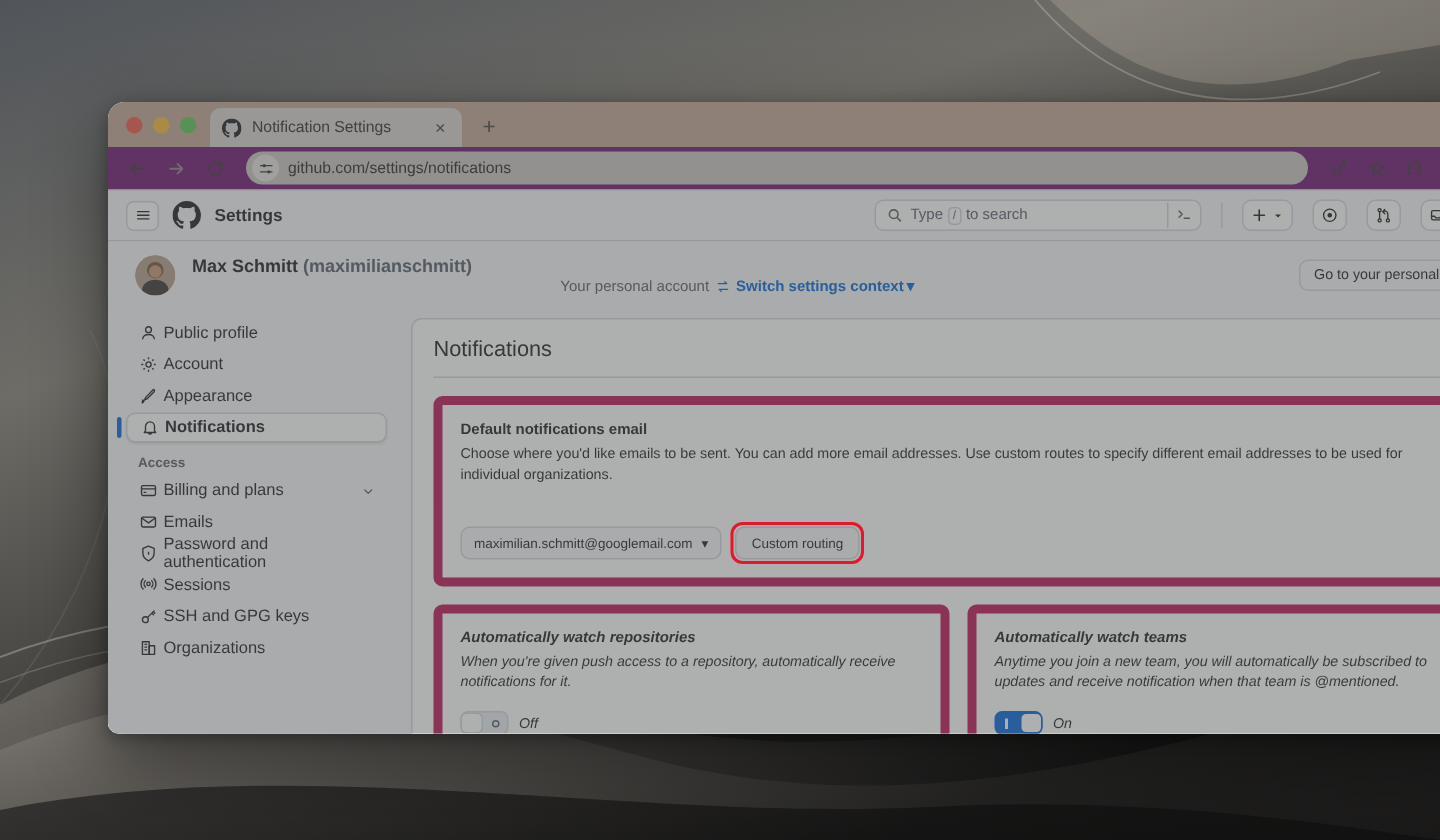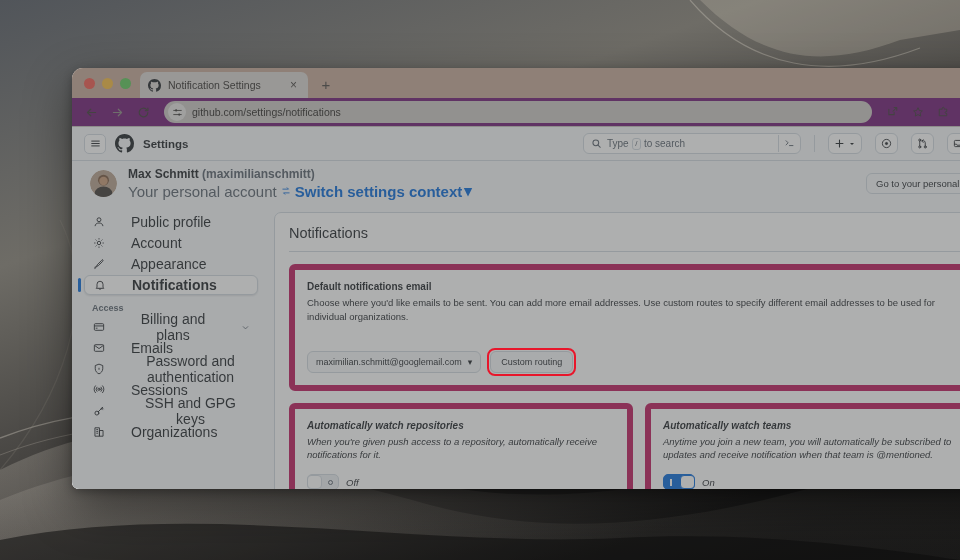--- a/index.html
+++ b/index.html
@@ -113,35 +113,35 @@
   
   #gh-profile {
     height: 45px; background: #f6f8fa; display: flex; align-items: center;
     padding: 0 18px; gap: 11px;
   }
   #profile-avatar { width: 27px; height: 27px; border-radius: 50%; overflow: hidden; flex: 0 0 27px; }
   #profile-names { flex: 1; }
   #profile-line1 { font-size: 12px; color: #1f2328; }
   #profile-name { font-weight: bold; }
   #profile-login { color: #59636e; font-weight: bold; }
-  #profile-line2 { font-size: 15px; color: #59636e; display: flex; align-items: center; gap: 4px; margin-top: 1px; }
+  #profile-line2 { font-size: 10px; color: #59636e; display: flex; align-items: center; gap: 4px; margin-top: 1px; justify-content: center; }
   #switch-context { color: #0969da; font-weight: bold; display: flex; align-items: center; gap: 2px; }
   #personal-profile-btn {
     border: 1px solid #d1d9e0; border-radius: 6px; background: #f6f8fa;
     font-size: 9.5px; color: #1f2328; padding: 4px 9px;
   }
 
   
   #gh-body { display: flex; height: 283px; background: #f6f8fa; }
 
   #gh-sidebar { width: 196px; padding: 6px 10px 0 12px; }
   .nav-item {
-    display: flex; align-items: center; gap: 26px; height: 20px;
-    padding: 0 8px; border-radius: 6px; font-size: 14px; color: #1f2328;
-    margin-bottom: 1px; position: relative; text-align: center;
+    display: flex; align-items: center; gap: 4px; height: 20px;
+    padding: 0 8px; border-radius: 6px; font-size: 11px; color: #1f2328;
+    margin-bottom: 1px; position: relative;
   }
   .nav-item .nav-icon { width: 13px; height: 13px; flex: 0 0 13px; display:flex; align-items:center; justify-content:center; color: #1f2328; }
   .nav-item.selected {
     background: #ffffff; font-weight: bold;
     box-shadow: 0 1px 2px rgba(31,35,40,.12); border: 1px solid #d1d9e0;
   }
   .nav-item.selected::before {
     content: ""; position: absolute; left: -7px; top: 2px; width: 3px; height: 14px;
     background: #0969da; border-radius: 3px;
   }

